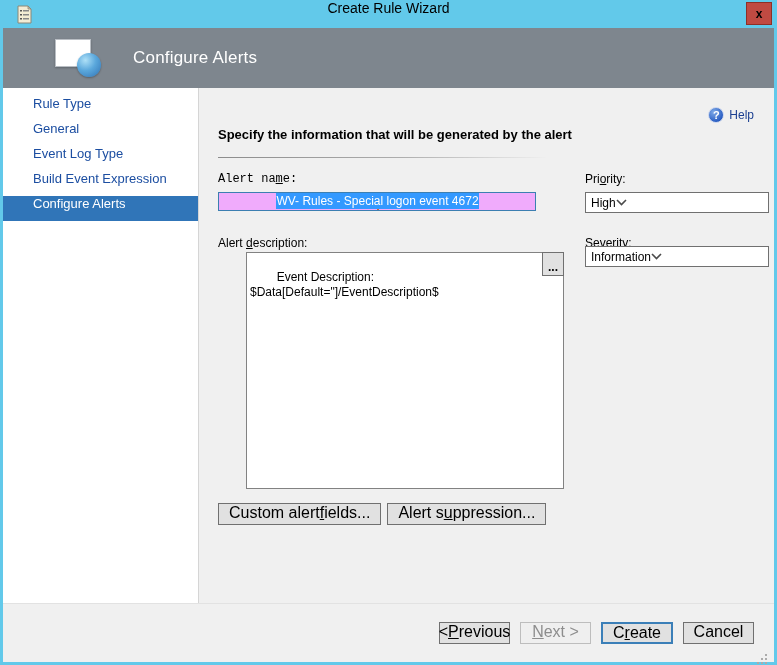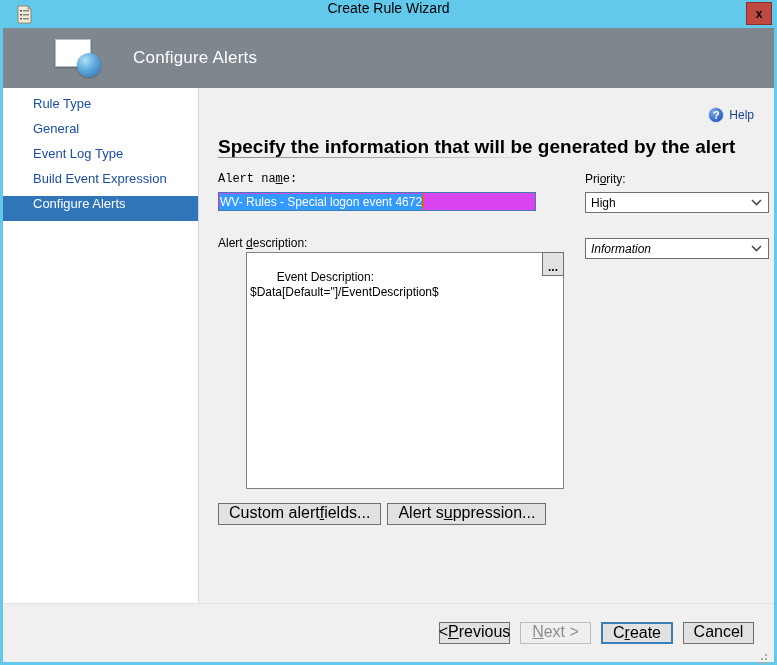--- a/index.html
+++ b/index.html
@@ -61,45 +61,45 @@
   }
   .help-icon {
     width:16px; height:16px; border-radius:50%;
     background:radial-gradient(circle at 35% 30%, #7FAAE8 0%, #2B5FC4 70%, #1C459E 100%);
     color:#FFF; font-weight:bold; font-size:11px;
     display:flex; align-items:center; justify-content:center;
     border:1px solid #CBD6EE;
   }
   .help-label { color:#1B3F91; font-size:12px; }
 
-  .heading { position:absolute; left:19px; top:48px; font-weight:bold; font-size:19px; }
+  .heading { position:absolute; left:19px; top:39px; font-weight:bold; font-size:13px; }
   .heading-rule {
     position:absolute; left:19px; top:69px; width:330px; height:1px;
     background:linear-gradient(to right, #8C8C8C 0%, #ADADAD 55%, rgba(173,173,173,0) 100%);
   }
 
   .field-label { position:absolute; font-size:12px; color:#000; }
   .field-label u { text-decoration:underline; }
 
   .alert-name-input {
     position:absolute; left:19px; top:104px; width:318px; height:19px;
-    background:#d946ef; border:1px solid #3C7FB1;
-    display:flex; align-items:center; padding-left:1px; overflow:hidden; cursor:text;
+    background:#f0abfc; border:1px solid #3C7FB1;
+    display:flex; align-items:center; padding-left:1px; overflow:hidden; cursor:text;flex-direction:column;
   }
   .sel-text { background:#3399FF; color:#FFF; font-size:12px; white-space:pre; padding:1px 0; }
   .caret { width:2px; height:15px; background:#CE6A2C; }
 
   .dropdown {
     position:absolute; width:184px; height:21px; background:#FFF; border:1px solid #707070;
-    display:flex; align-items:center; justify-content:space-between;
+    display:flex; align-items:center; 
     padding:0 6px 0 5px; cursor:pointer;
   }
   .dropdown .val { font-size:12px; }
   .dd-priority { left:386px; top:104px; }
-  .dd-severity { left:386px; top:150px;font-style:italic; }
+  .dd-severity { left:386px; top:158px; }
 
   .desc-box {
     position:absolute; left:19px; top:164px; width:318px; height:237px;
     background:#FFF; border:1px solid #828282; padding:2px 3px; overflow:hidden;
     font-size:12px; line-height:15px; cursor:text; white-space:pre-wrap;margin-left:28px;
   }
   .browse-btn {
     position:absolute; left:343px; top:164px; width:22px; height:24px;
     background:#E1E1E1; border:1px solid #707070; font-size:12px; font-weight:bold;
     display:flex; align-items:flex-end; justify-content:center; padding-bottom:5px; cursor:pointer;

